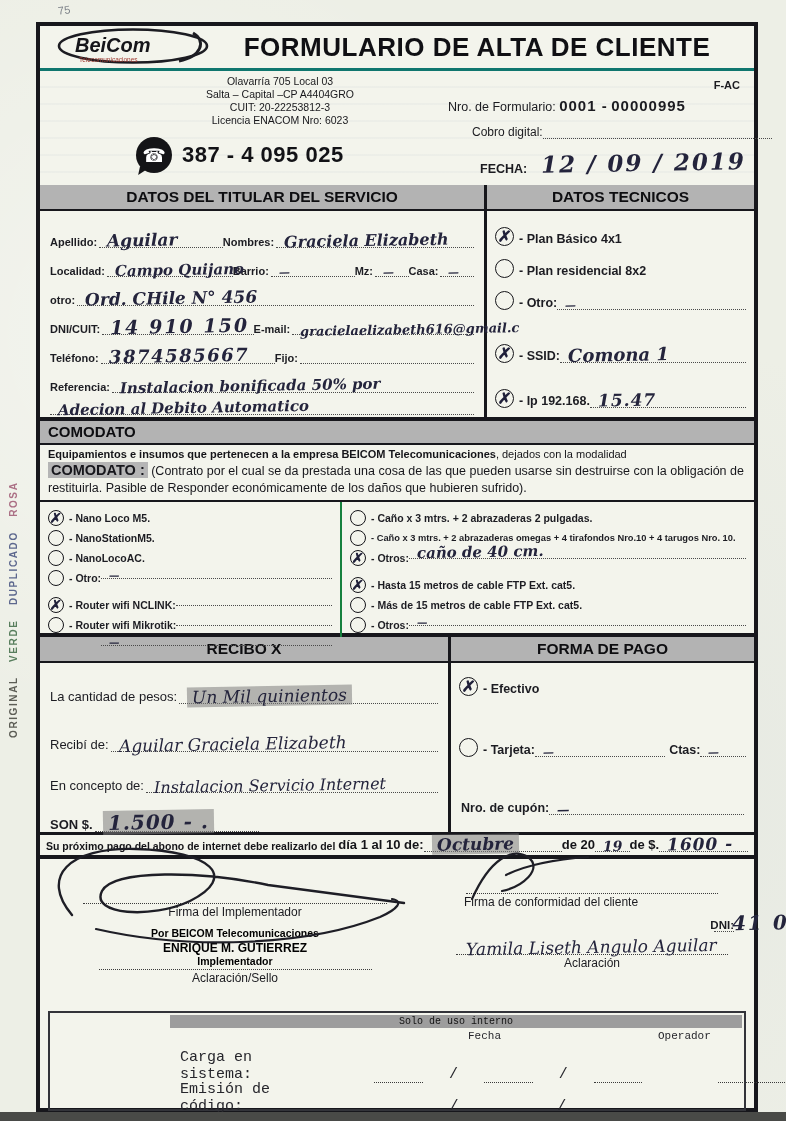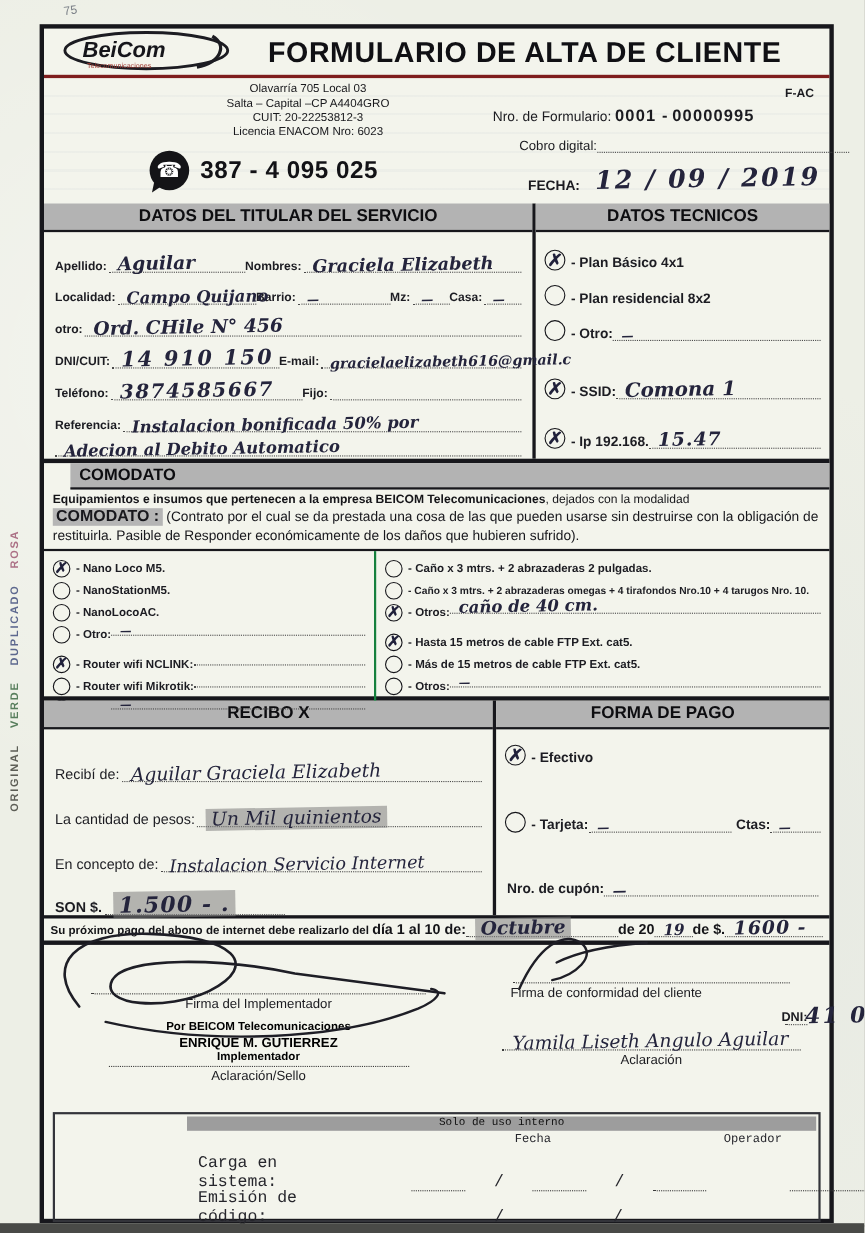--- a/index.html
+++ b/index.html
@@ -10,21 +10,21 @@
   .corner-mark{position:absolute;left:58px;top:4px;color:#7c8188;font-size:11px;transform:rotate(-8deg);}
   
   .copynote{position:absolute;left:8px;top:738px;transform:rotate(-90deg);transform-origin:left top;
             white-space:nowrap;font-size:10px;letter-spacing:1.6px;font-weight:bold;opacity:.85;}
   .copynote span{margin-right:10px;}
   
   .frame{position:absolute;left:36px;top:22px;width:714px;height:1082px;border:4px solid #17171c;
          background:#f3f4ec;display:flex;flex-direction:column;}
   .bleedlines{background-image:repeating-linear-gradient(to bottom, transparent 0 15px, rgba(110,130,160,.05) 15px 17px);}
   
-  .hdr{height:42px;border-bottom:3px solid #7f1d1d;display:flex;align-items:center;flex:none;}
+  .hdr{height:42px;border-bottom:3px solid #0f766e;display:flex;align-items:center;flex:none;}
   .logo-wrap{width:190px;display:flex;justify-content:center;align-items:center;flex:none;}
   .hdr-title{flex:1;text-align:center;font-size:26px;font-weight:bold;color:#101014;letter-spacing:.5px;padding-right:30px;}
   
   .info{height:110px;flex:none;position:relative;padding:4px 8px 0 8px;}
   .addr{position:absolute;left:90px;top:4px;width:300px;text-align:center;font-size:10.5px;line-height:13px;color:#18181c;font-weight:500;}
   .phone-row{position:absolute;left:96px;top:66px;display:flex;align-items:center;gap:10px;}
   .phone-badge{width:36px;height:36px;border-radius:50%;background:#141417;color:#fff;display:flex;align-items:center;justify-content:center;font-size:19px;position:relative;}
   .phone-badge::after{content:"";position:absolute;left:3px;bottom:-3px;width:0;height:0;border-left:9px solid #141417;border-bottom:9px solid transparent;transform:rotate(12deg);}
   .phone-num{font-size:22px;font-weight:bold;color:#121216;letter-spacing:.5px;}
   .fac{position:absolute;right:14px;top:8px;font-size:11px;font-weight:bold;color:#1b1b20;}
@@ -45,21 +45,21 @@
   .frow{display:flex;align-items:flex-end;padding:0 10px;margin-top:17px;font-size:11px;font-weight:bold;color:#1c1c22;}
   .frow .lbl{white-space:nowrap;padding-right:2px;}
   .chk-item{display:flex;align-items:flex-end;padding:0 8px;font-size:11px;font-weight:bold;color:#1c1c22;}
   .chk{width:16px;height:16px;border:1.7px solid #15151a;border-radius:50%;flex:none;display:flex;align-items:center;justify-content:center;margin-right:5px;overflow:visible;}
   .chk .mk{font-family:"DejaVu Serif",serif;font-size:16px;line-height:1;color:#20203a;transform:rotate(6deg);}
   .tchk{margin-top:13px;}
   .tchk .chk{width:17px;height:17px;}
   .tchk-lbl{font-size:12.5px;}
   
   .como{height:212px;border-bottom:4px solid #17171c;flex:none;display:flex;flex-direction:column;}
-  .como .bar{text-align:left;padding-left:8px;line-height:22px;font-size:15px;margin-left:24px;}
+  .como .bar{text-align:left;padding-left:8px;line-height:22px;font-size:15px;}
   .como-intro{font-size:11px;padding:3px 8px 0 8px;color:#151519;}
   .como-def{font-size:12.5px;padding:2px 8px 4px 8px;line-height:16.5px;color:#17171c;}
   .como-def .deflbl{font-weight:bold;font-size:14.5px;background:#b5b5b5;padding:0 3px;}
   .como-cols{flex:1;display:flex;border-top:2px solid #17171c;}
   .como-l{width:300px;flex:none;padding-top:4px;}
   .como-r{flex:1;border-left:2px solid #15803d;padding-top:4px;}
   .como .chk-item{font-size:10.5px;margin-top:4px;align-items:center;}
   .como .chk{width:14px;height:14px;}
   .como .chk .mk{font-size:14px;}
   .gap8{margin-top:11px !important;}
@@ -373,30 +373,30 @@
               </span>
             </div>
         </div>
       </div>
     </div>
 
     <div class="recibo-wrap">
       <div class="recibo-cols">
         <div class="recibo-l">
           <div class="bar">RECIBO X</div>
+          <div class="frow" style="margin-top:26px;">
+            <span class="lbl">La cantidad de pesos:</span>
+            <span class="dotline">
+                <span class="hw onln hl" style="font-size:17px;">Un Mil quinientos</span>
+              </span>
+          </div>
           <div class="frow" style="margin-top:33px;">
             <span class="lbl">Recibí de:</span>
             <span class="dotline">
                 <span class="hw onln" style="font-size:17px;">Aguilar Graciela Elizabeth</span>
-              </span>
-          </div>
-          <div class="frow" style="margin-top:26px;">
-            <span class="lbl">La cantidad de pesos:</span>
-            <span class="dotline">
-                <span class="hw onln hl" style="font-size:17px;">Un Mil quinientos</span>
               </span>
           </div>
           <div class="frow" style="margin-top:26px;">
             <span class="lbl">En concepto de:</span>
             <span class="dotline">
                 <span class="hw onln" style="font-size:16px;">Instalacion Servicio Internet</span>
               </span>
           </div>
           <div class="frow" style="margin-top:24px;font-weight:bold;">
             <span class="lbl">SON $.</span>

